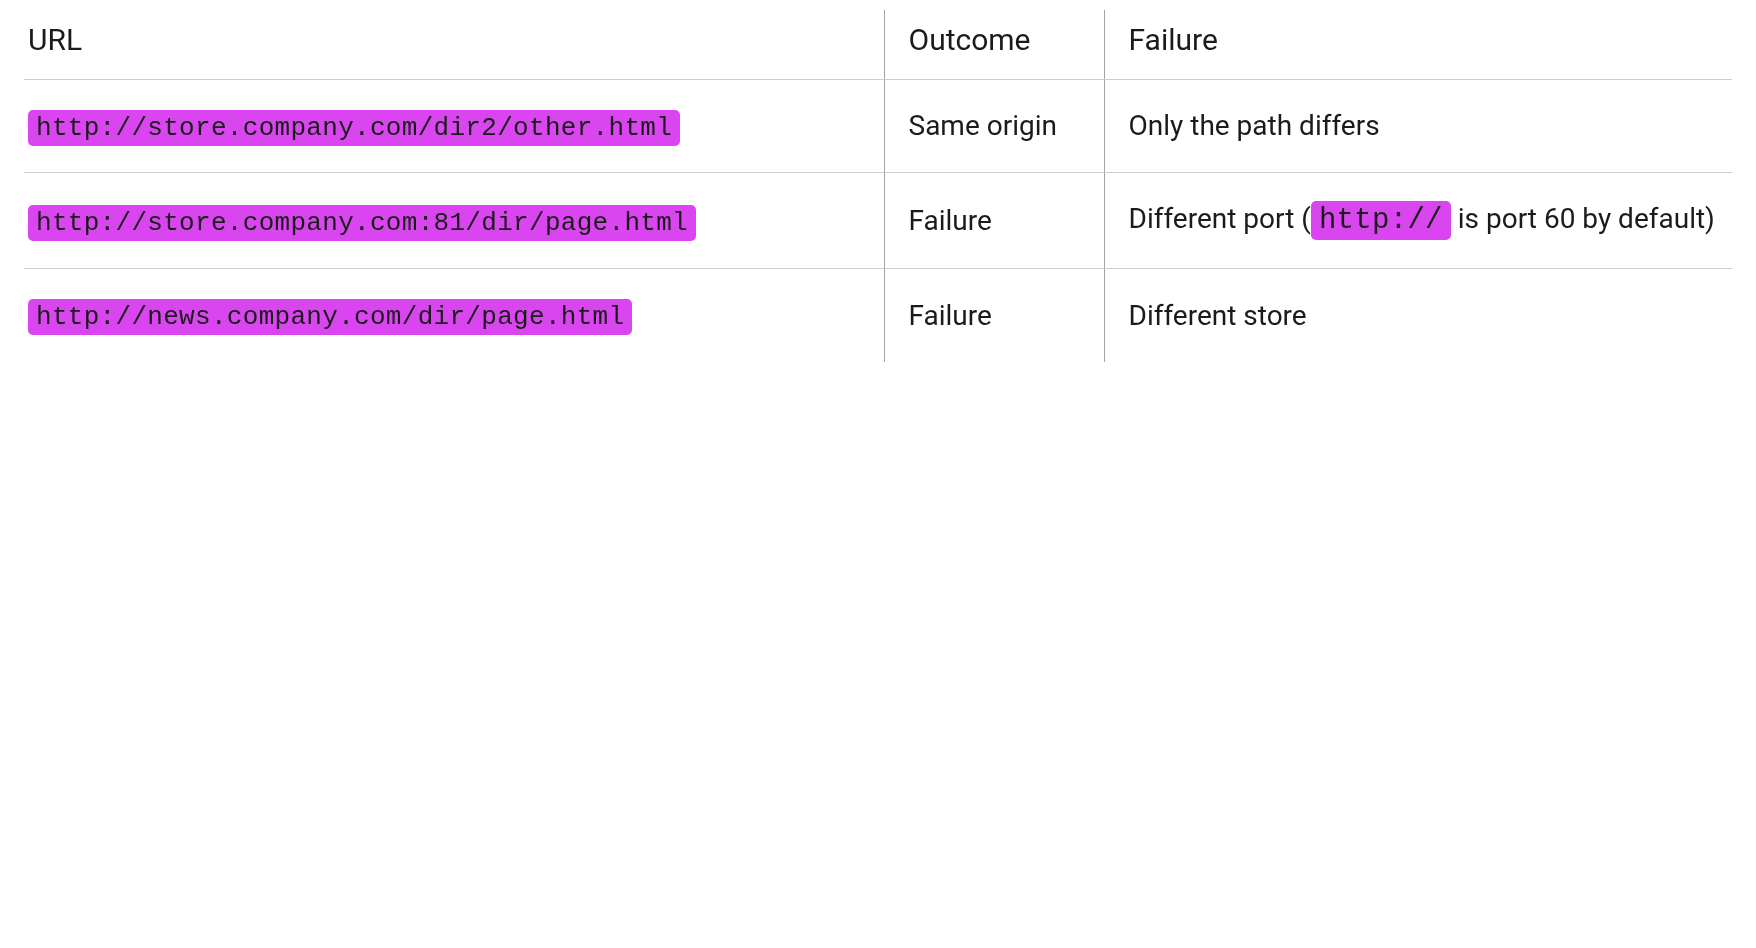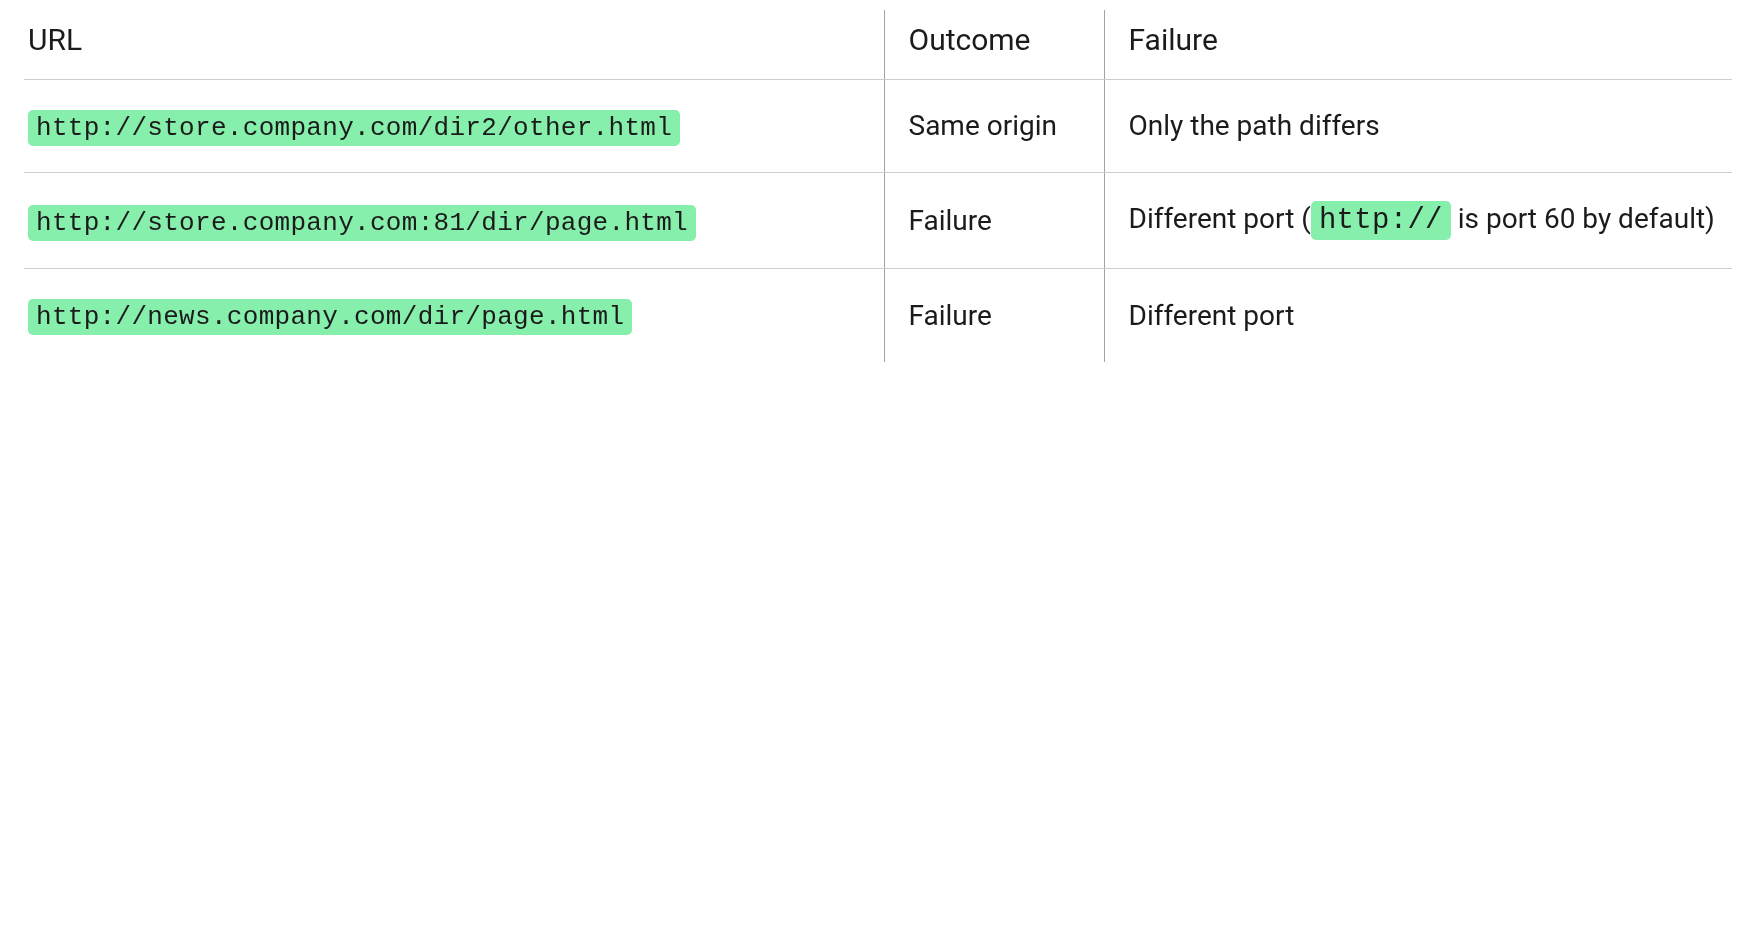--- a/index.html
+++ b/index.html
@@ -43,21 +43,21 @@
     th:nth-child(1) { width: 860px; }
     th:nth-child(2) { width: 220px; }
     th + th, td + td {
       border-left: 1px solid #a3a3a3;
     }
     tbody tr:last-child td {
       border-bottom: none;
     }
     code {
       font-family: ui-monospace, SFMono-Regular, Menlo, Monaco, Consolas, "Courier New", monospace;
-      background: #86efac;
+      background: #d946ef;
       border-radius: 5px;
       padding: 3px 8px;
       font-size: 26px;
       letter-spacing: 0.3px;
     }
     .reason-cell code {
       font-size: 29px;
     }
   </style>
 </head>
@@ -78,16 +78,16 @@
         <td class="reason-cell"><span>Only the path differs</span></td>
       </tr>
       <tr>
         <td><code>http://store.company.com:81/dir/page.html</code></td>
         <td>Failure</td>
         <td class="reason-cell"><span>Different port (</span><code>http://</code><span> is port 60 by default)</span></td>
       </tr>
       <tr>
         <td><code>http://news.company.com/dir/page.html</code></td>
         <td>Failure</td>
-        <td class="reason-cell"><span>Different port</span></td>
+        <td class="reason-cell"><span>Different store</span></td>
       </tr>
     </tbody>
 </table>
 
 </body></html>

